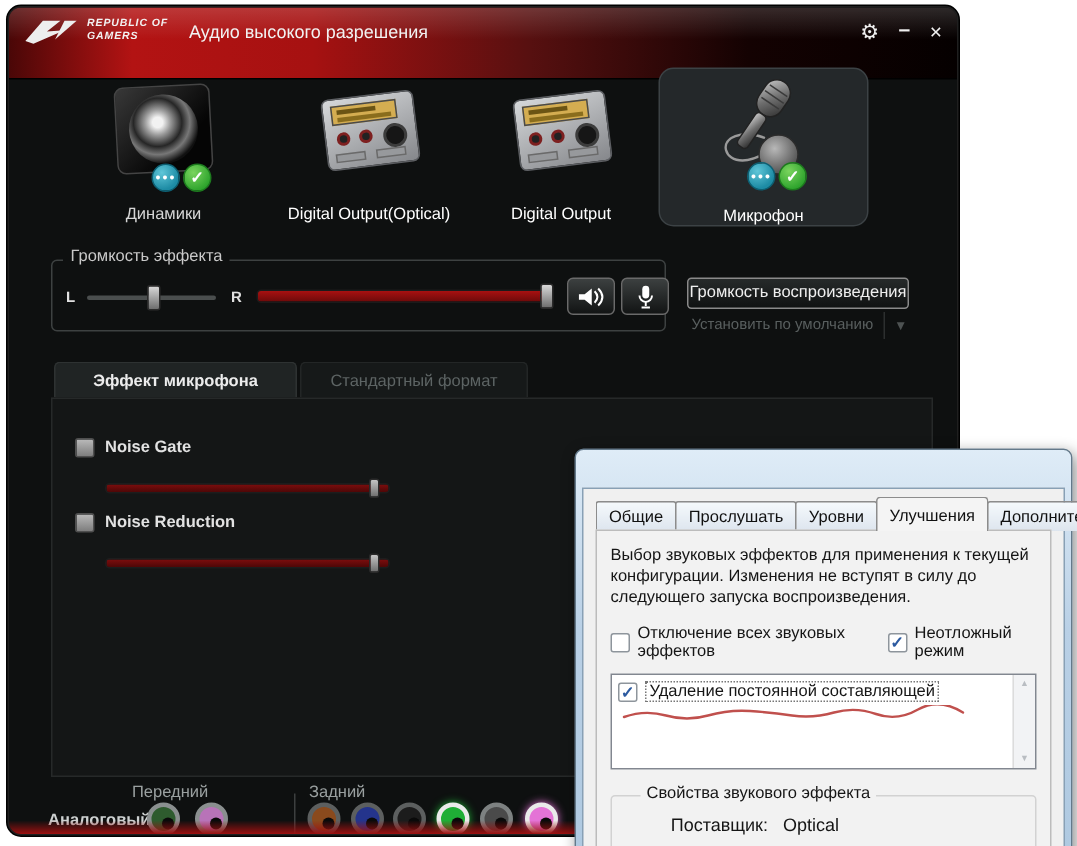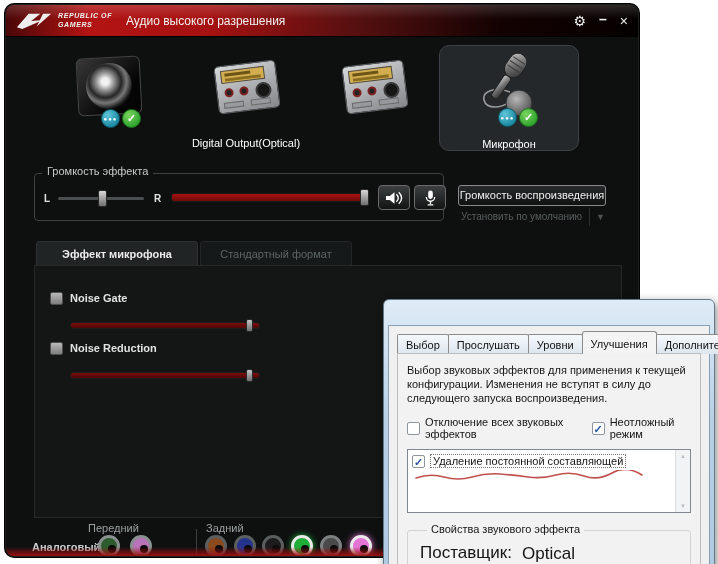--- a/index.html
+++ b/index.html
@@ -2,21 +2,21 @@
 <html><head>
 <meta charset="utf-8">
 <style>
   html,body{margin:0;padding:0;background:#fff;}
   *{box-sizing:border-box;font-family:"Liberation Sans",sans-serif;}
   #stage{position:relative;width:718px;height:564px;background:#fff;overflow:hidden;}
 
   
   .rog-win{position:absolute;left:5px;top:4px;width:634px;height:553px;background:#0e1010;
     border:1px solid #1f1f1f;border-radius:9px;overflow:hidden;box-shadow:0 0 0 1px #000;}
-  .rog-title{position:absolute;left:0;top:0;right:0;height:32px;
+  .rog-title{position:absolute;left:0;top:0;right:0;height:48px;
     background:linear-gradient(180deg,rgba(255,255,255,.16),rgba(255,255,255,0) 45%),
       linear-gradient(90deg,#4a0707 0%,#b31313 13%,#a61111 32%,#571010 55%,#140202 78%,#050000 100%);
     border-bottom:1px solid #000;}
   .rog-logo{position:absolute;left:10px;top:5px;width:36px;height:22px;}
   .brand{position:absolute;left:52px;top:7px;color:#f2f2f2;font-size:7px;font-weight:bold;
     letter-spacing:.6px;line-height:1.25;font-style:italic;}
   .rog-title-text{position:absolute;left:120px;top:0;line-height:32px;color:#f2f2f2;font-size:12px;}
   .win-controls{position:absolute;right:10px;top:0;height:32px;display:flex;align-items:center;gap:13px;}
   .win-btn{color:#f0f0f0;font-size:14px;line-height:1;cursor:default;}
   .win-btn.minimize{font-weight:bold;transform:translateY(-2px);}
@@ -105,21 +105,21 @@
   .gap{width:14px;}
   .listbox{position:relative;width:100%;height:64px;background:#fff;border:1px solid #828790;}
   .lb-item{position:absolute;left:4px;top:4px;display:flex;align-items:center;font-size:11px;color:#151515;}
   .lb-item .txt{border:1px dotted #777;padding:0 2px;}
   .lb-scroll{position:absolute;right:0;top:0;bottom:0;width:15px;background:#f2f3f5;border-left:1px solid #dcdcdc;
     color:#b9bdc2;font-size:6px;text-align:center;padding-top:3px;line-height:1.1;}
   .lb-scroll .dn{position:absolute;bottom:3px;left:0;right:0;}
   .squiggle{position:absolute;left:6px;top:20px;}
   .groupbox{position:relative;margin-top:17px;border:1px solid #d2d2d2;border-radius:3px;padding:12px 6px 30px 6px;}
   .gb-label{position:absolute;left:8px;top:-8px;background:#f2f2f2;padding:0 4px;font-size:11px;color:#151515;margin-left:11px;}
-  .gb-row{display:flex;font-size:17px;color:#151515;margin-bottom:12px;}
+  .gb-row{display:flex;font-size:12px;color:#151515;margin-bottom:12px;}
   .gb-key{width:98px;text-align:right;flex:none;margin-right:10px;}
   .gb-val{width:212px;line-height:1.3;}
 </style>
 </head>
 <body>
 
 <div id="stage">
 
   <div class="rog-win">
 
@@ -141,20 +141,21 @@
     </div>
 
     <div class="tile" style="left:33px;">
       <div class="spk-box">
           <div class="spk-cone"></div>
         </div>
       <div class="badges" style="left:62px;top:60px;">
         <span class="badge chat">●●●</span>
         <span class="badge ok">✓</span>
       </div>
+      <div class="label">Динамики</div>
     </div>
 
     <div class="tile" style="left:170px;">
       <div class="dig-box">
         <div class="dig-screen">
             <i></i>
             <b></b>
           </div>
         <div class="dig-knob" style="left:7px;top:22px;"></div>
         <div class="dig-knob" style="left:22px;top:22px;"></div>
@@ -170,20 +171,21 @@
         <div class="dig-screen">
             <i></i>
             <b></b>
           </div>
         <div class="dig-knob" style="left:7px;top:22px;"></div>
         <div class="dig-knob" style="left:22px;top:22px;"></div>
         <div class="dig-port"></div>
         <div class="dig-strip" style="left:5px;"></div>
         <div class="dig-strip" style="left:32px;"></div>
       </div>
+      <div class="label" style="color:#fff;">Digital Output</div>
     </div>
 
     <div class="tile selected" style="left:433px;">
       <svg style="position:absolute;left:30px;top:4px;" width="80" height="76" viewBox="0 0 80 76">
         <defs>
           <linearGradient id="mg" x1="0" y1="0" x2="1" y2="1">
             <stop offset="0" stop-color="#cfcfcf"></stop>
               <stop offset=".5" stop-color="#6f6f6f"></stop>
               <stop offset="1" stop-color="#2a2a2a"></stop>
           </linearGradient>
@@ -284,21 +286,21 @@
     <div class="jack" style="left: 344px; background: rgb(228, 115, 214); border: 3px solid rgb(234, 234, 234); box-shadow: rgb(228, 115, 214) 0px 0px 6px;">
         <i></i>
       </div>
 
     <div class="bottom-glow"></div>
   </div>
 
   <div class="dlg">
     <div class="dlg-body">
       <div class="dlg-tabs">
-        <span class="dtab">Выбор</span>
+        <span class="dtab">Общие</span>
         <span class="dtab">Прослушать</span>
         <span class="dtab">Уровни</span>
         <span class="dtab active">Улучшения</span>
         <span class="dtab">Дополнительно</span>
       </div>
       <div class="dlg-page">
         <p class="dlg-desc">Выбор звуковых эффектов для применения к текущей конфигурации. Изменения не вступят в силу до следующего запуска воспроизведения.</p>
 
         <div class="cbrow">
           <span class="wcb"></span>

